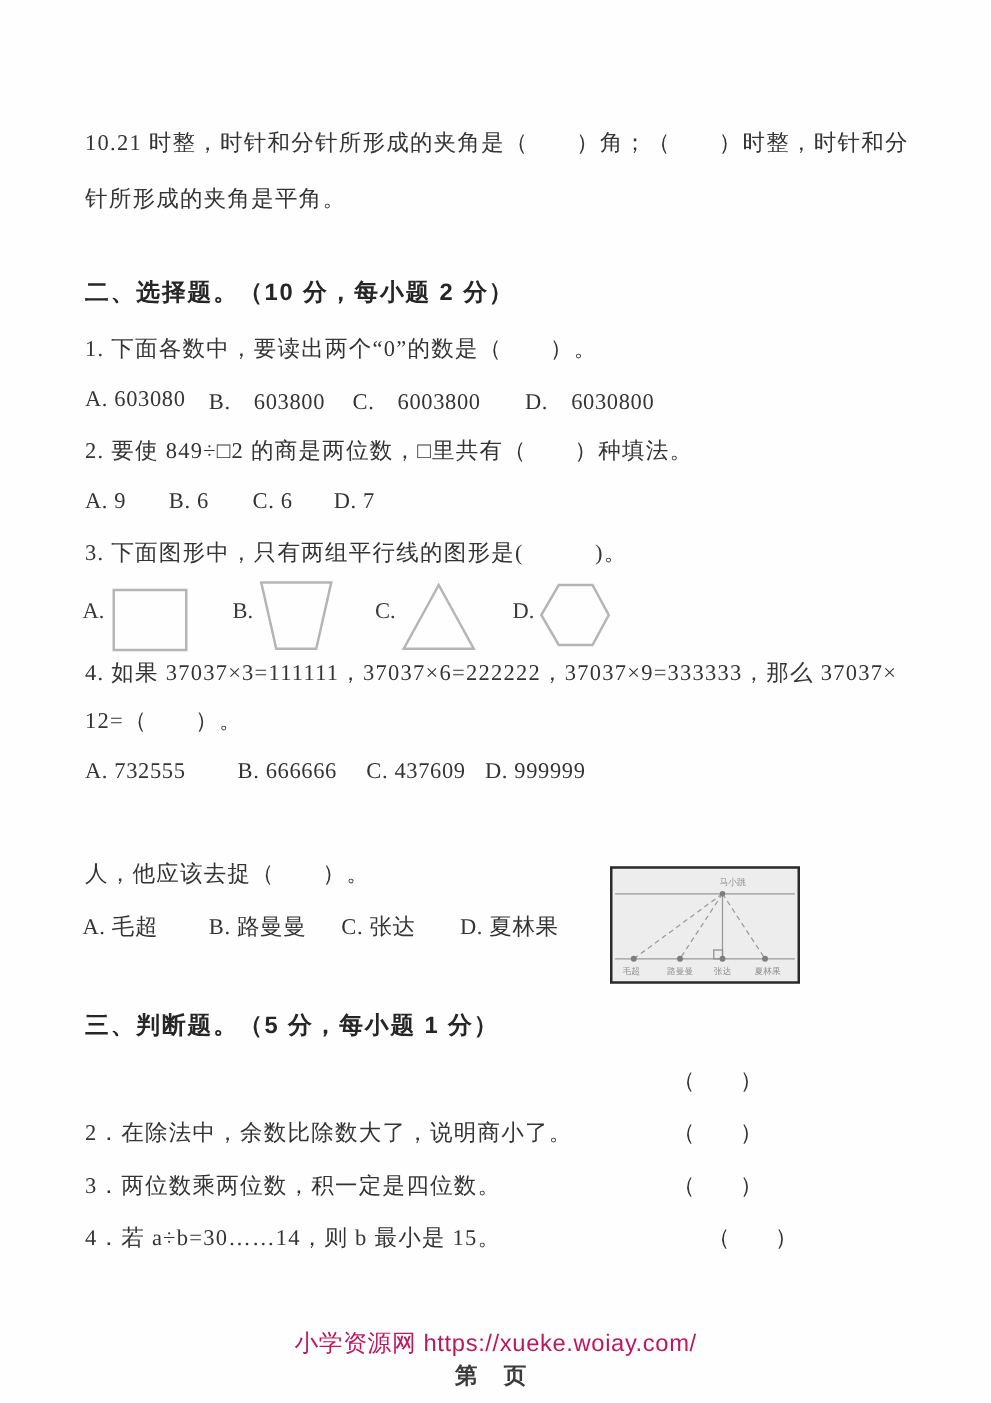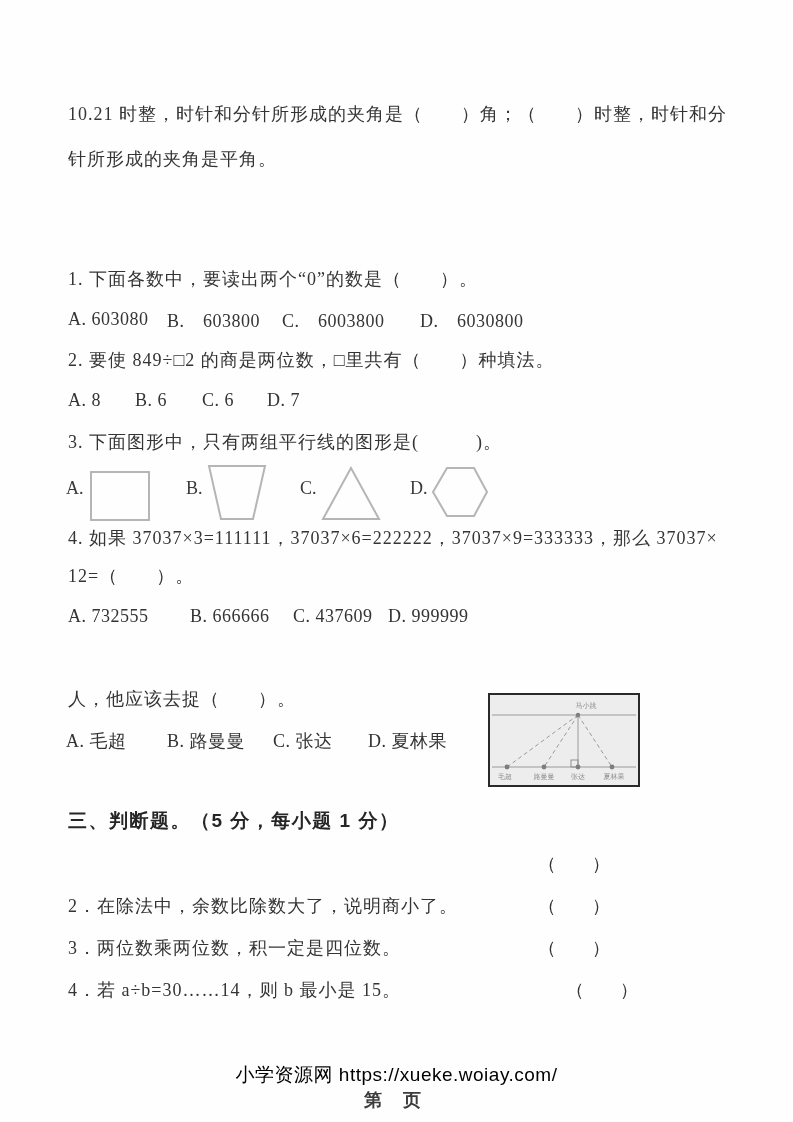--- a/index.html
+++ b/index.html
@@ -28,52 +28,53 @@
     position:absolute; left:488px; top:693px; width:152px; height:94px;
     border:2px solid #2a2a2a; background:#ededed; box-sizing:border-box;
   }
   .figure-box svg { display:block; }
   .jrow { position:absolute; left:0; width:793px; height:24px; }
   .jrow .jtext { position:absolute; left:68px; font-size:18px; letter-spacing:1px; white-space:pre; color:#343434; }
   .jrow .jparen { position:absolute; font-size:18px; color:#343434; white-space:pre; }
   .footer-site {
     position:absolute; left:0; top:1062px; width:793px; text-align:center;
     font-family:"Liberation Sans","DejaVu Sans",sans-serif;
-    font-size:19px; color:#000000; letter-spacing:0.5px;
+    font-size:19px; color:#be185d; letter-spacing:0.5px;
   }
   .footer-page {
     position:absolute; left:0; top:1088px; width:793px; text-align:center;
     font-family:"Liberation Sans","DejaVu Sans",sans-serif;
     font-size:18px; font-weight:bold; color:#3c3c3c; letter-spacing:8px;
   }
   .diag-line { stroke:#9a9a9a; stroke-width:1; }
   .diag-dash { stroke:#9a9a9a; stroke-width:1; stroke-dasharray:4,3; fill:none; }
   .diag-dot { fill:#7d7d7d; }
   .diag-label { fill:#8f8f8f; font-size:7px; font-family:"Liberation Sans",sans-serif; }
 </style>
 </head>
 <body>
 
 <div class="page">
 
   <div class="line" style="top:103px">10.21 时整，时针和分针所形成的夹角是（　　）角；（　　）时整，时针和分</div>
   <div class="line" style="top:148px">针所形成的夹角是平角。</div>
 
+  <div class="line header" style="top:224px">二、选择题。（10 分，每小题 2 分）</div>
 
   <div class="line" style="top:268px">1. 下面各数中，要读出两个“0”的数是（　　）。</div>
   <div class="optrow" style="top:309px">
     <span style="left:68px">A. 603080</span>
     <span style="left:167px">B.　603800</span>
     <span style="left:282px">C.　6003800</span>
     <span style="left:420px">D.　6030800</span>
   </div>
 
   <div class="line" style="top:349px">2. 要使 849÷□2 的商是两位数，□里共有（　　）种填法。</div>
   <div class="optrow" style="top:390px">
-    <span style="left:68px">A. 8</span>
+    <span style="left:68px">A. 9</span>
     <span style="left:135px">B. 6</span>
     <span style="left:202px">C. 6</span>
     <span style="left:267px">D. 7</span>
   </div>
 
   <div class="line" style="top:431px">3. 下面图形中，只有两组平行线的图形是(　　　)。</div>
   <div>
     <span class="shape-label" style="left:66px;  top:478px">A.</span>
     <svg class="shape" style="left:89px;  top:468px" width="63" height="56">
       <rect x="2" y="4" width="58" height="48"></rect>

